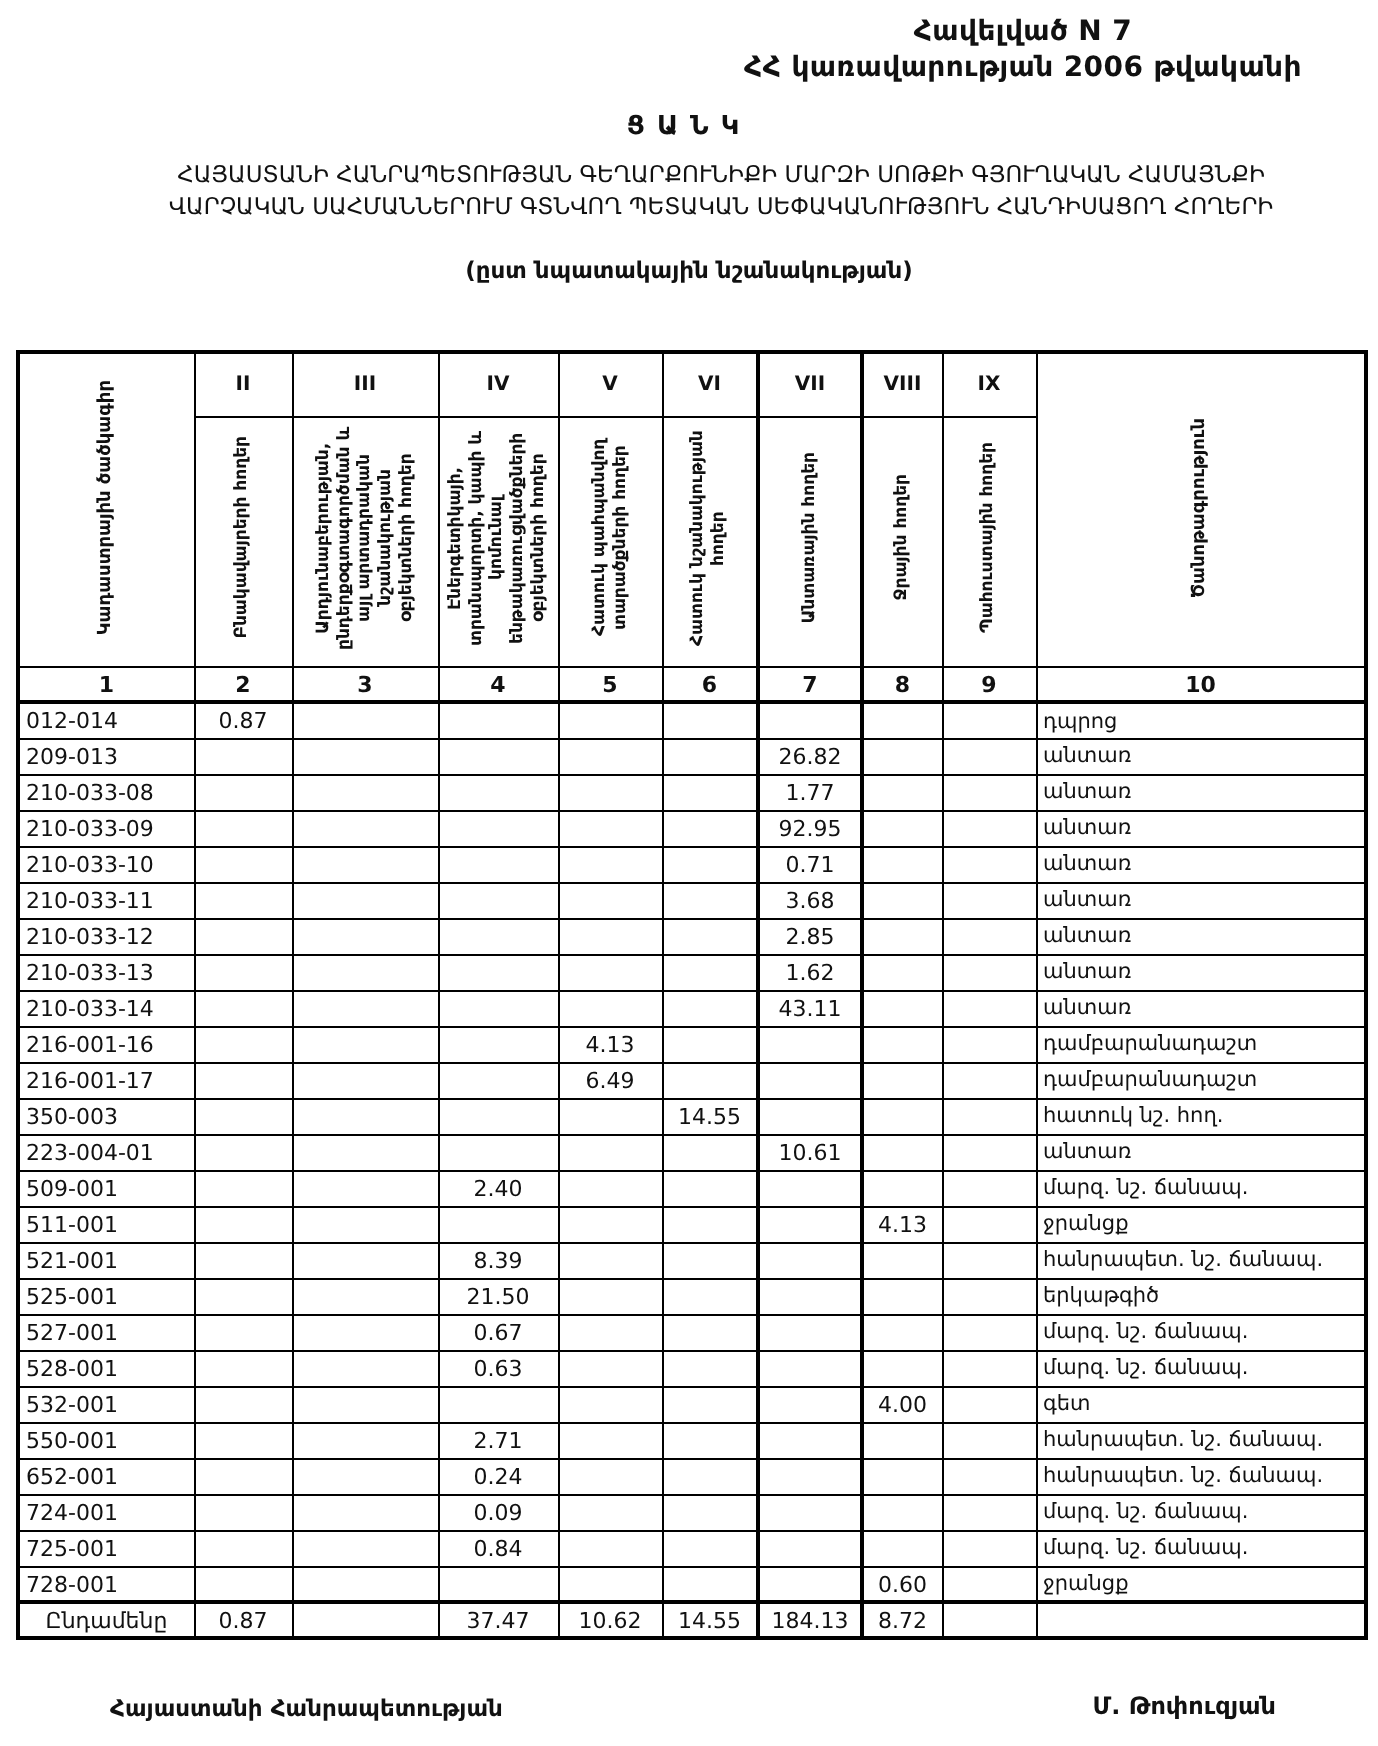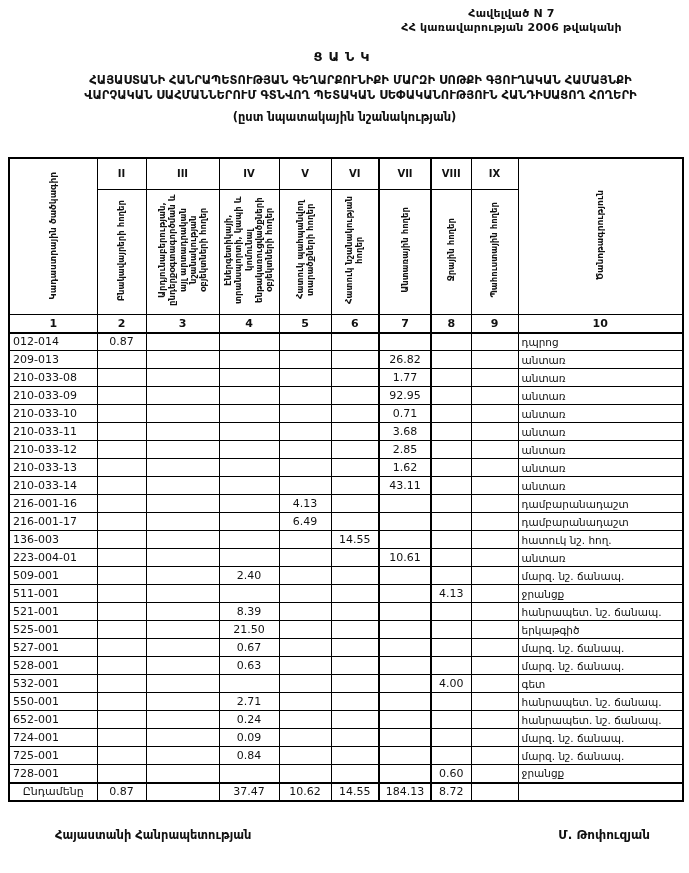--- a/index.html
+++ b/index.html
@@ -10,43 +10,43 @@
     margin: 0 auto;
     background: #ffffff;
     color: #111;
     font-family: "DejaVu Sans", sans-serif;
     overflow: hidden;
   }
   
   .annex {
     margin: 7px 18px 0 352px;
     text-align: center;
-    font-size: 11px;
+    font-size: 14px;
     font-weight: bold;
     line-height: 1.3;
     letter-spacing: .2px;
   }
   
   .heading {
     margin-top: 13px;
     text-align: center;
     font-size: 13px;
     font-weight: bold;
     letter-spacing: 6px;
   }
   .title {
     margin-top: 9px;
     text-align: center;
     font-size: 11.5px;
-    font-weight: bold;
+    font-weight: normal;
     line-height: 1.35;
     margin-left: 32px;
   }
   .subtitle {
-    margin-top: 6px;
+    margin-top: 17px;
     text-align: center;
     font-size: 11.5px;
     font-weight: bold;
   }
   
   table.landtbl {
     border-collapse: collapse;
     table-layout: fixed;
     margin: 33px 0 0 8px;
     width: 674px;
@@ -85,21 +85,21 @@
   tbody.rows td.c-code { text-align: left; }
   tbody.rows td.c-num  { text-align: center; }
   tbody.rows td.c-note { text-align: left; font-size: 10.5px; }
   tbody.rows tr.total td { border-top-width: 2px; }
   tbody.rows tr.total td.c-code { text-align: center; }
   
   .footer {
     display: flex;
     justify-content: space-between;
     align-items: flex-end;
-    margin: 24px 39px 0 55px;
+    margin: 24px 51px 0 55px;
     font-size: 11.5px;
     font-weight: bold;
     line-height: 1.5;
   }
   .signature { font-size: 12px; font-weight: bold; padding-bottom: 1px; }
 </style>
 </head>
 <body>
 
 <div class="page">
@@ -297,21 +297,21 @@
           <td class="c-num"></td>
           <td class="c-num"></td>
           <td class="c-num">6.49</td>
           <td class="c-num"></td>
           <td class="c-num bl2"></td>
           <td class="c-num bl2"></td>
           <td class="c-num"></td>
           <td class="c-note">դամբարանադաշտ</td>
         </tr>
         <tr>
-          <td class="c-code">136-003</td>
+          <td class="c-code">350-003</td>
           <td class="c-num"></td>
           <td class="c-num"></td>
           <td class="c-num"></td>
           <td class="c-num"></td>
           <td class="c-num">14.55</td>
           <td class="c-num bl2"></td>
           <td class="c-num bl2"></td>
           <td class="c-num"></td>
           <td class="c-note">հատուկ նշ. հող.</td>
         </tr>

